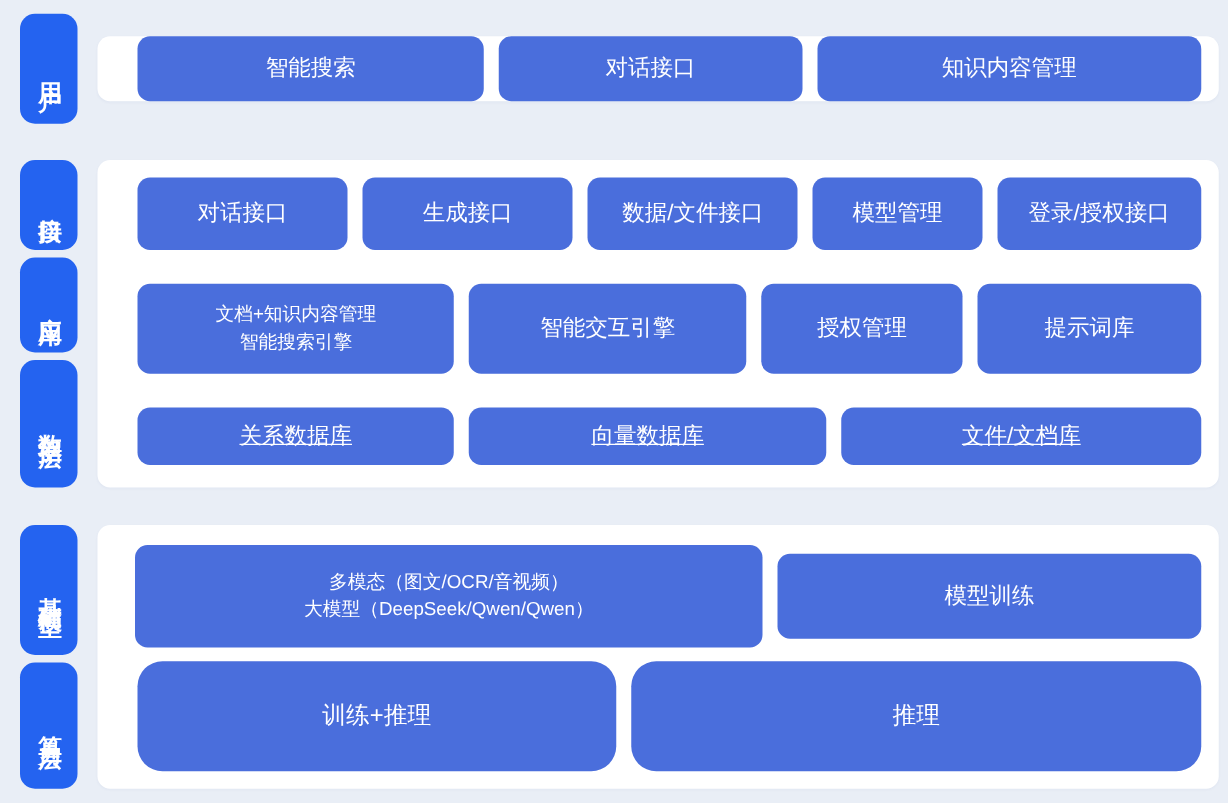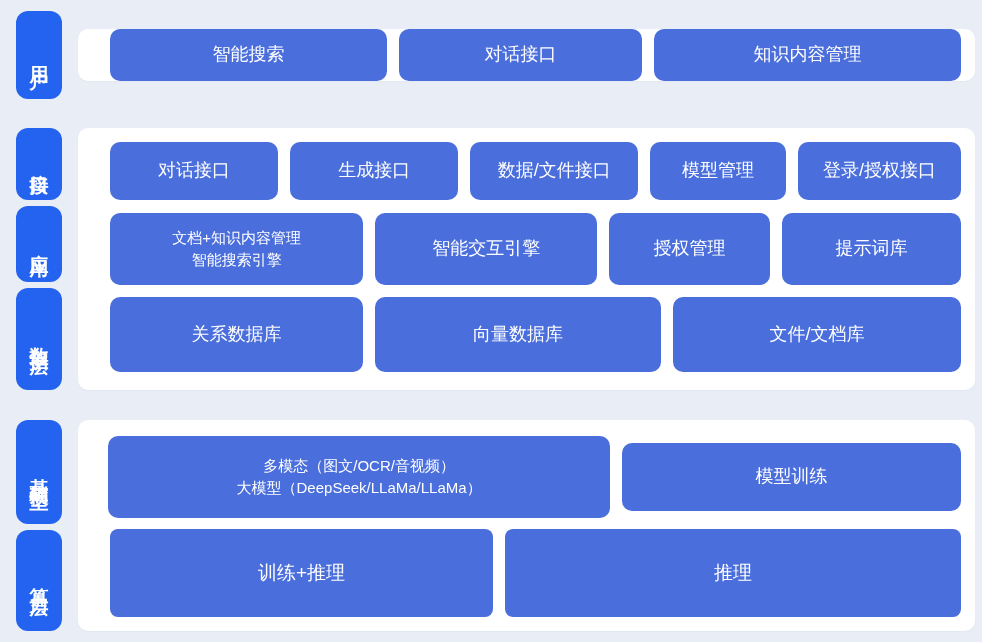--- a/index.html
+++ b/index.html
@@ -59,31 +59,31 @@
   .sec-a .block{height:52px;}
 
   
   .sec-b{height:262px;margin-bottom:30px;}
   .lbl-interface{height:72px;}
   .lbl-app{height:76px;}
   .lbl-data{flex:1 1 auto;}
   .sec-b .panel{padding:14px 0 18px;justify-content:space-between;}
   .row-b1 .block{height:58px;}
   .row-b2 .block{height:72px;}
-  .row-b3 .block{height:75px;}
+  .row-b3 .block{height:46px;text-decoration:underline;}
 
   
   .sec-c{height:211px;}
   .lbl-foundation{height:104px;}
   .lbl-compute{flex:1 1 auto;}
   .sec-c .panel{padding:16px 0 14px;justify-content:space-between;}
   .row-c1{padding-left:30px;}
   .row-c1 .block{height:82px;}
   .row-c1 .block.small{height:68px;}
-  .row-c2 .block{height:88px;font-size:19px;border-radius:8px;}
+  .row-c2 .block{height:88px;font-size:19px;border-radius:20px;}
 </style>
 </head>
 <body>
 
 <div class="wrap">
 
   <div class="section sec-a">
     <div class="label-col">
       <div class="layer-label">用户</div>
     </div>
@@ -126,21 +126,21 @@
   </div>
 
   <div class="section sec-c">
     <div class="label-col">
       <div class="layer-label lbl-foundation">基础模型</div>
       <div class="layer-label lbl-compute">算力层</div>
     </div>
     <div class="panel">
       <div class="row row-c1">
         <div class="block two-line" style="flex-grow:332">多模态（图文/OCR/音视频）
-大模型（DeepSeek/LLaMa/LLaMa）</div>
+大模型（DeepSeek/Qwen/Qwen）</div>
         <div class="block small" style="flex-grow:224">模型训练</div>
       </div>
       <div class="row row-c2">
         <div class="block" style="flex-grow:382">训练+推理</div>
         <div class="block" style="flex-grow:455">推理</div>
       </div>
     </div>
   </div>
 
 </div>

